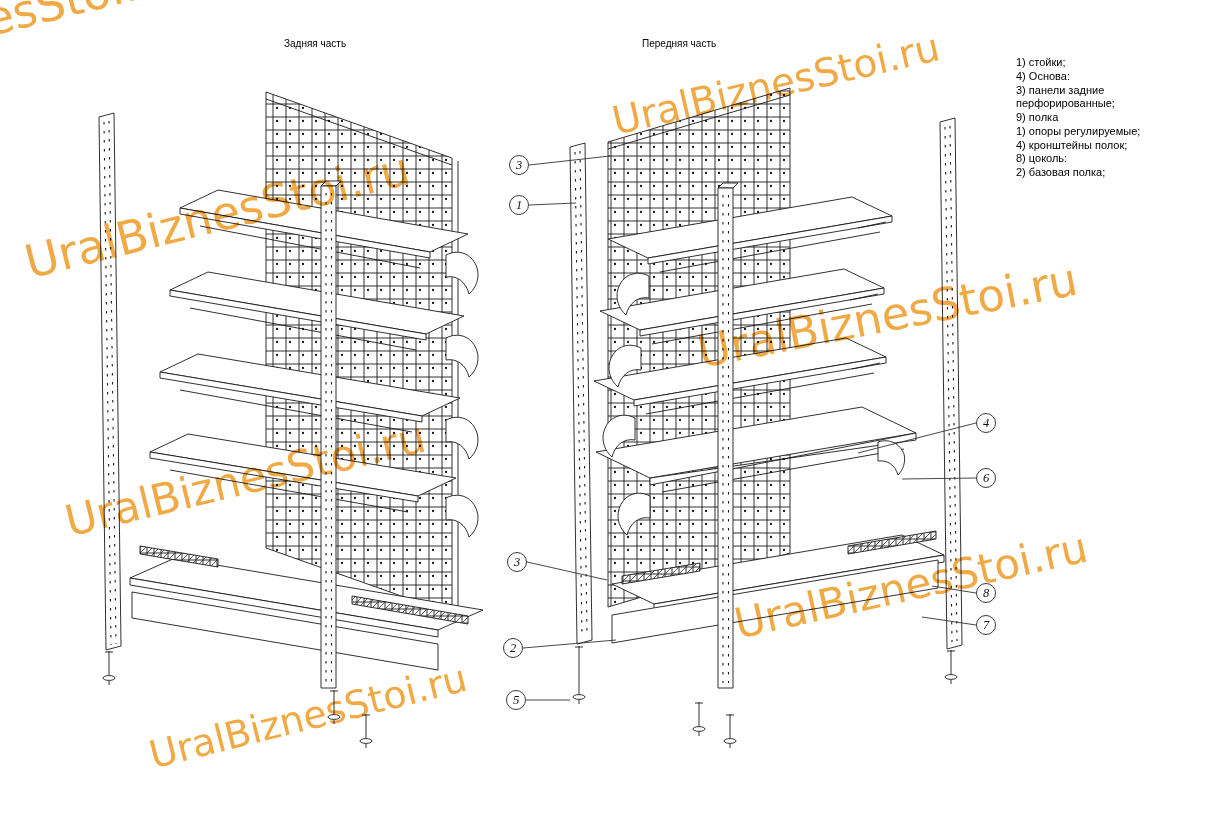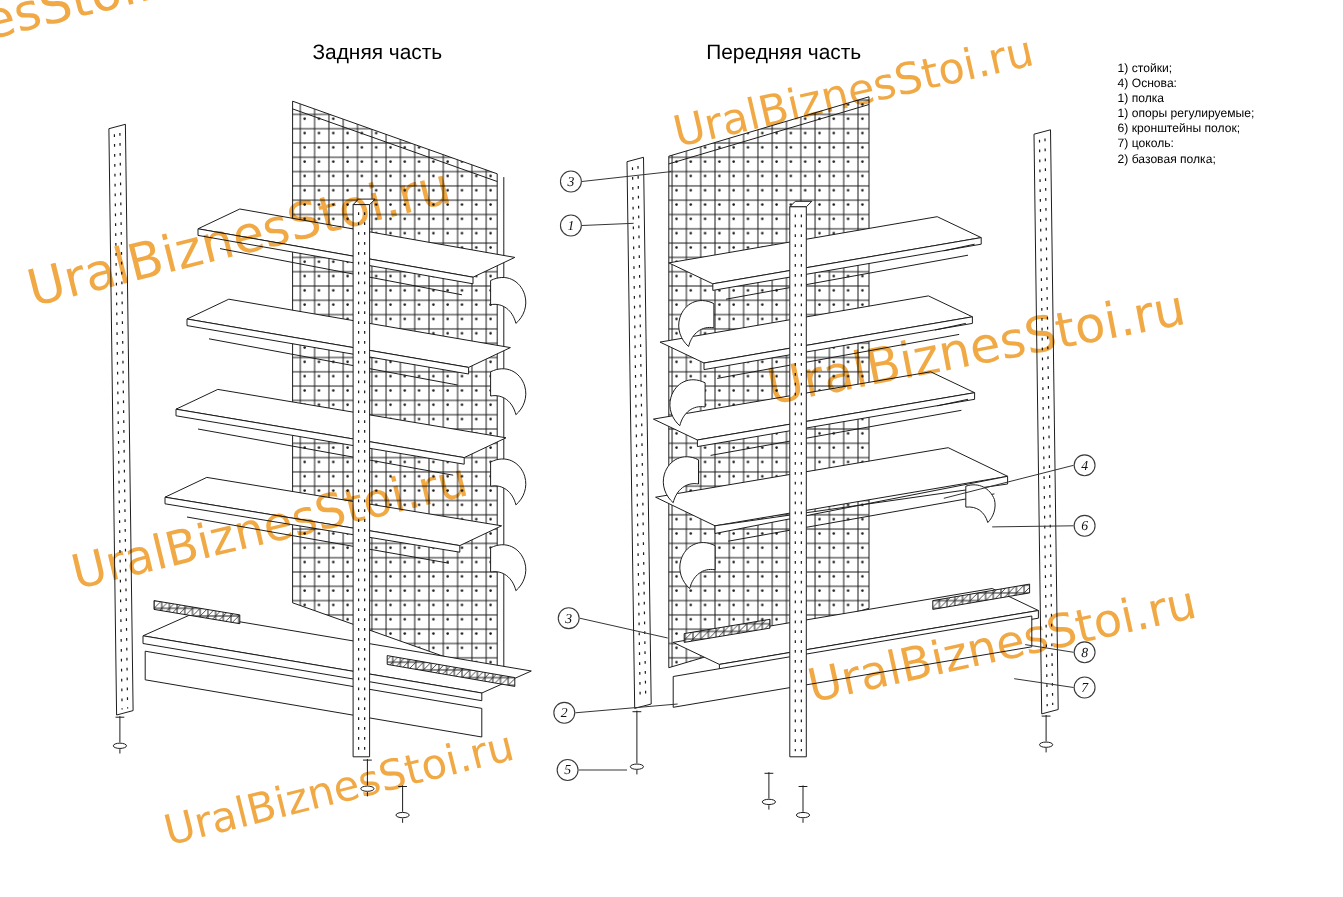--- a/index.html
+++ b/index.html
@@ -1,21 +1,21 @@
 <!DOCTYPE html>
 <html><head>
 <meta charset="utf-8">
 <style>
   html,body{margin:0;padding:0;}
   body{
     width:1221px;height:815px;position:relative;background:#ffffff;
     font-family:"Liberation Sans",sans-serif;overflow:hidden;color:#000;
   }
   .diagram-svg{position:absolute;left:0;top:0;z-index:1;}
-  .title{position:absolute;font-size:19px;color:#000;z-index:2;}
+  .title{position:absolute;font-size:10px;color:#000;z-index:2;}
   .title.back{left:284px;top:38px;}
   .title.front{left:642px;top:38px;}
   .legend{position:absolute;left:1016px;top:56px;width:176px;font-size:11px;line-height:1.25;z-index:2;}
   .legend-item{white-space:normal;}
   .callout{
     position:absolute;width:20px;height:20px;border:1.2px solid #3a3a3a;border-radius:50%;
     background:#fff;display:flex;align-items:center;justify-content:center;
     font-size:12.5px;font-style:italic;font-family:"Liberation Serif",serif;color:#111;z-index:5;
     box-sizing:border-box;
   }
@@ -27,24 +27,25 @@
 </style>
 </head>
 <body>
 
 <div class="title back">Задняя часть</div>
 <div class="title front">Передняя часть</div>
 
 <div class="legend">
   <div class="legend-item">1) стойки;</div>
   <div class="legend-item">4) Основа:</div>
-  <div class="legend-item">1) полка</div>
+  <div class="legend-item">3) панели задние перфорированные;</div>
+  <div class="legend-item">9) полка</div>
   <div class="legend-item">1) опоры регулируемые;</div>
-  <div class="legend-item">6) кронштейны полок;</div>
-  <div class="legend-item">7) цоколь:</div>
+  <div class="legend-item">4) кронштейны полок;</div>
+  <div class="legend-item">8) цоколь:</div>
   <div class="legend-item">2) базовая полка;</div>
 </div>
 
 <svg class="diagram-svg" width="1221" height="815" viewBox="0 0 1221 815" stroke="#1a1a1a" stroke-width="0.9" fill="none">
   <defs>
     <pattern id="peg" width="13" height="13" patternUnits="userSpaceOnUse">
       <rect width="13" height="13" fill="#ffffff"></rect>
       <circle cx="4" cy="4" r="1.15" fill="#141414" stroke="none"></circle>
     </pattern>
     <pattern id="hatch" width="7" height="7" patternUnits="userSpaceOnUse">

